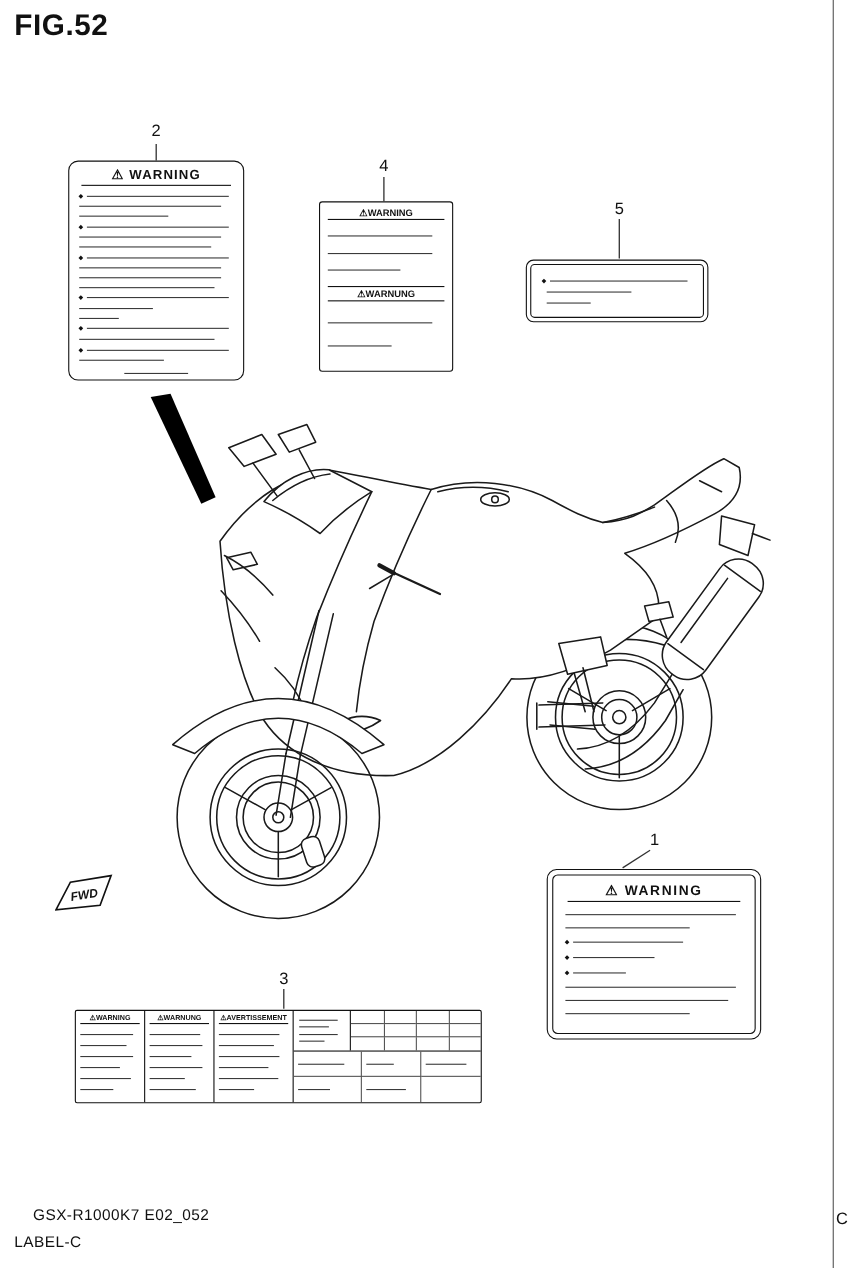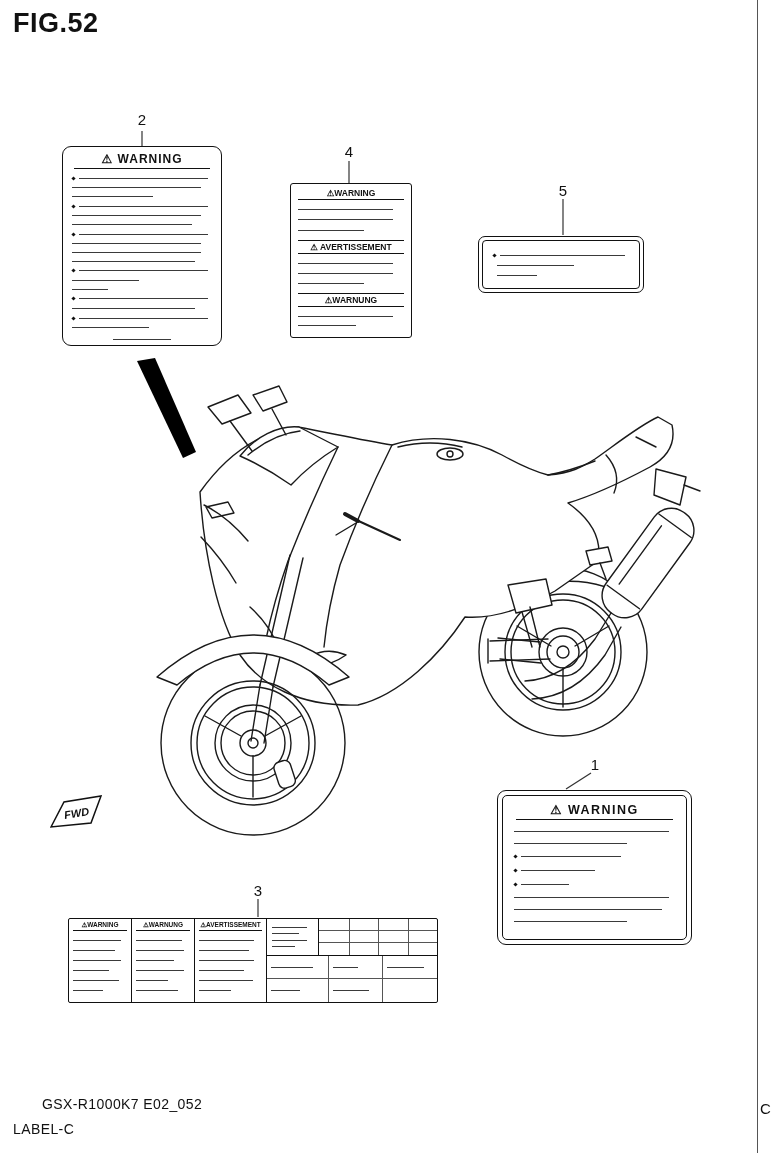--- a/index.html
+++ b/index.html
@@ -33,21 +33,21 @@
   .l3r-top{display:flex;height:37px;border-bottom:1px solid #111}
   .l3r-topleft{width:52px;padding:2px 5px;border-right:1px solid #111;display:flex;flex-direction:column;justify-content:space-evenly}
   .l3r-grid4{flex:1;display:grid;grid-template-columns:repeat(4,1fr);grid-template-rows:repeat(3,1fr)}
   .l3r-grid4>div{border-left:1px solid #555;border-bottom:1px solid #555}
   .l3r-grid4>div:nth-child(4n+1){border-left:none}
   .l3r-grid4>div:nth-child(n+9){border-bottom:none}
   .l3r-grid3{flex:1;display:grid;grid-template-columns:1.15fr 1fr 1fr;grid-template-rows:1fr 1fr}
   .l3r-grid3>div{border-right:1px solid #555;border-bottom:1px solid #555;padding:2px 4px;display:flex;flex-direction:column;justify-content:space-evenly}
   .l3r-grid3>div:nth-child(3n){border-right:none}
   .l3r-grid3>div:nth-child(n+4){border-bottom:none}
-  .footer-code{left:42px;top:1096px;font-size:14px;letter-spacing:.4px}
+  .footer-code{left:30px;top:1096px;font-size:14px;letter-spacing:.4px}
   .sheet-label{left:13px;top:1121px;font-size:14px;letter-spacing:.4px}
   .edge-char{left:760px;top:1100px;font-size:15px}
   .right-border{left:757px;top:0;width:1px;height:1153px;background:#555}
   svg.abs{position:absolute}
 </style>
 </head>
 <body>
 
 <div class="abs fig-title">FIG.52</div>
 
@@ -232,34 +232,20 @@
         </div>
         <div class="tl-row">
           <span class="tl-line" style="width: 90%;"></span>
         </div>
         <div class="tl-row">
           <span class="tl-line" style="width: 62%;"></span>
         </div>
       </div>
   </div>
   <div class="l4-sec">
-    <div class="l4-head">⚠ AVERTISSEMENT</div>
-    <div class="lines">
-        <div class="tl-row">
-          <span class="tl-line" style="width: 90%;"></span>
-        </div>
-        <div class="tl-row">
-          <span class="tl-line" style="width: 90%;"></span>
-        </div>
-        <div class="tl-row">
-          <span class="tl-line" style="width: 62%;"></span>
-        </div>
-      </div>
-  </div>
-  <div class="l4-sec">
     <div class="l4-head">⚠WARNUNG</div>
     <div class="lines">
         <div class="tl-row">
           <span class="tl-line" style="width: 90%;"></span>
         </div>
         <div class="tl-row">
           <span class="tl-line" style="width: 55%;"></span>
         </div>
       </div>
   </div>

